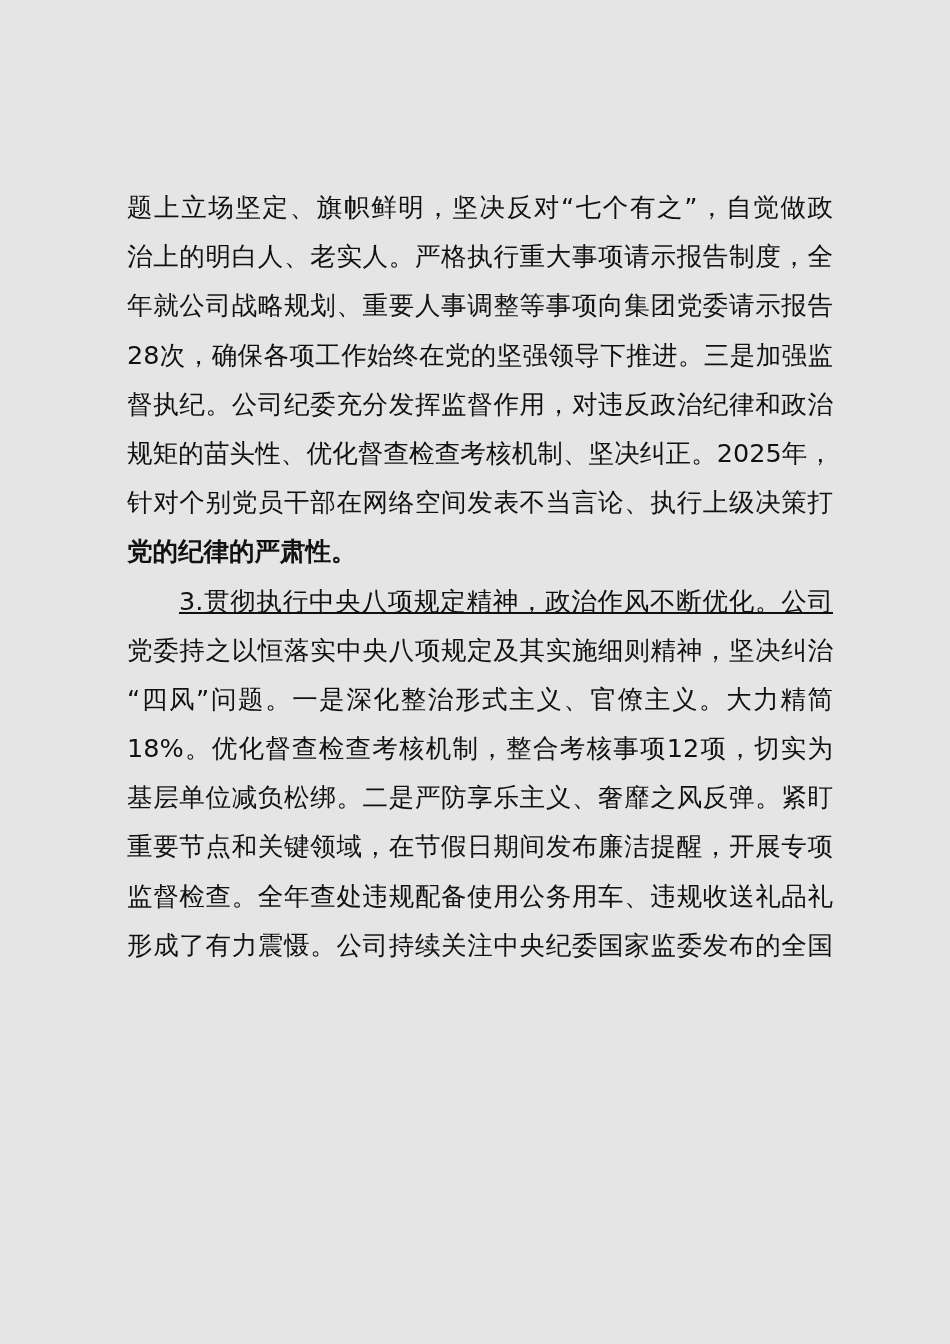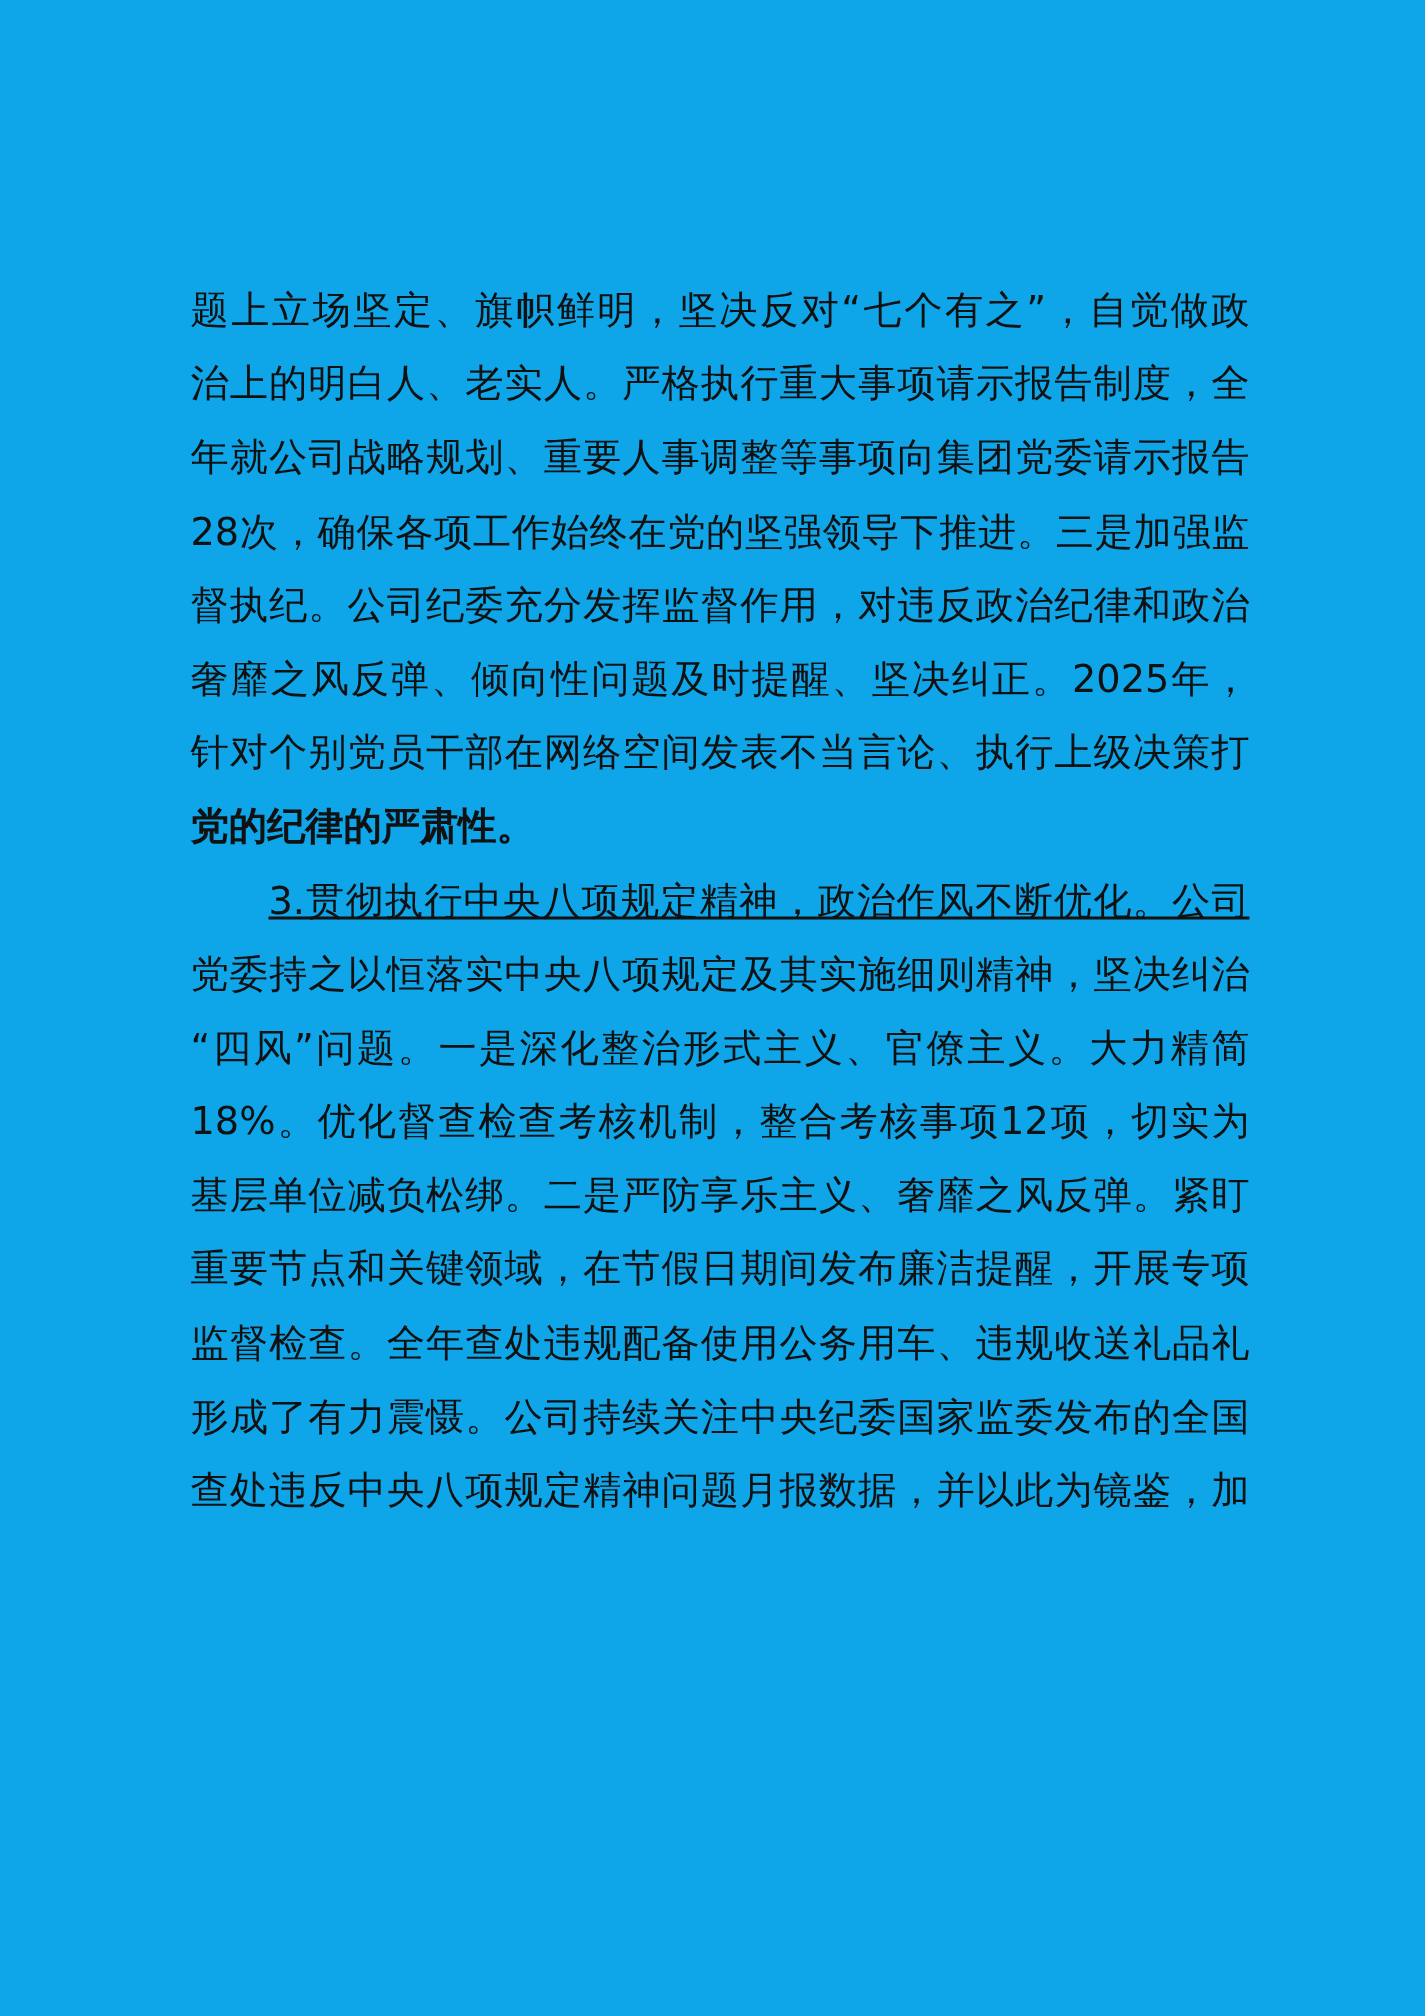--- a/index.html
+++ b/index.html
@@ -12,21 +12,21 @@
       height: 1344px;
       position: relative;
       overflow: hidden;
     }
     .page {
       position: absolute;
       left: 0;
       top: 0;
       width: 950px;
       height: 1344px;
-      background: #0ea5e9;
+      background: #e5e5e5;
     }
     .content {
       position: absolute;
       left: 127px;
       top: 183px;
       width: 706px;
       font-family: "DejaVu Sans", "Liberation Sans", sans-serif;
       font-size: 25.5px;
       line-height: 49.2px;
       color: #111111;
@@ -52,31 +52,30 @@
 
 <div class="page">
   <div class="content">
 
     <div>
       <span class="line">题上立场坚定、旗帜鲜明，坚决反对“七个有之”，自觉做政</span>
       <span class="line">治上的明白人、老实人。严格执行重大事项请示报告制度，全</span>
       <span class="line">年就公司战略规划、重要人事调整等事项向集团党委请示报告</span>
       <span class="line">28次，确保各项工作始终在党的坚强领导下推进。三是加强监</span>
       <span class="line">督执纪。公司纪委充分发挥监督作用，对违反政治纪律和政治</span>
-      <span class="line">奢靡之风反弹、倾向性问题及时提醒、坚决纠正。2025年，</span>
+      <span class="line">规矩的苗头性、优化督查检查考核机制、坚决纠正。2025年，</span>
       <span class="line">针对个别党员干部在网络空间发表不当言论、执行上级决策打</span>
       <span class="line last">党的纪律的严肃性。</span>
     </div>
 
     <div>
       <span class="line indent">3.贯彻执行中央八项规定精神，政治作风不断优化。公司</span>
       <span class="line">党委持之以恒落实中央八项规定及其实施细则精神，坚决纠治</span>
       <span class="line">“四风”问题。一是深化整治形式主义、官僚主义。大力精简</span>
       <span class="line">18%。优化督查检查考核机制，整合考核事项12项，切实为</span>
       <span class="line">基层单位减负松绑。二是严防享乐主义、奢靡之风反弹。紧盯</span>
       <span class="line">重要节点和关键领域，在节假日期间发布廉洁提醒，开展专项</span>
       <span class="line">监督检查。全年查处违规配备使用公务用车、违规收送礼品礼</span>
       <span class="line">形成了有力震慑。公司持续关注中央纪委国家监委发布的全国</span>
-      <span class="line">查处违反中央八项规定精神问题月报数据，并以此为镜鉴，加</span>
     </div>
 
   </div>
 </div>
 
 </body></html>

